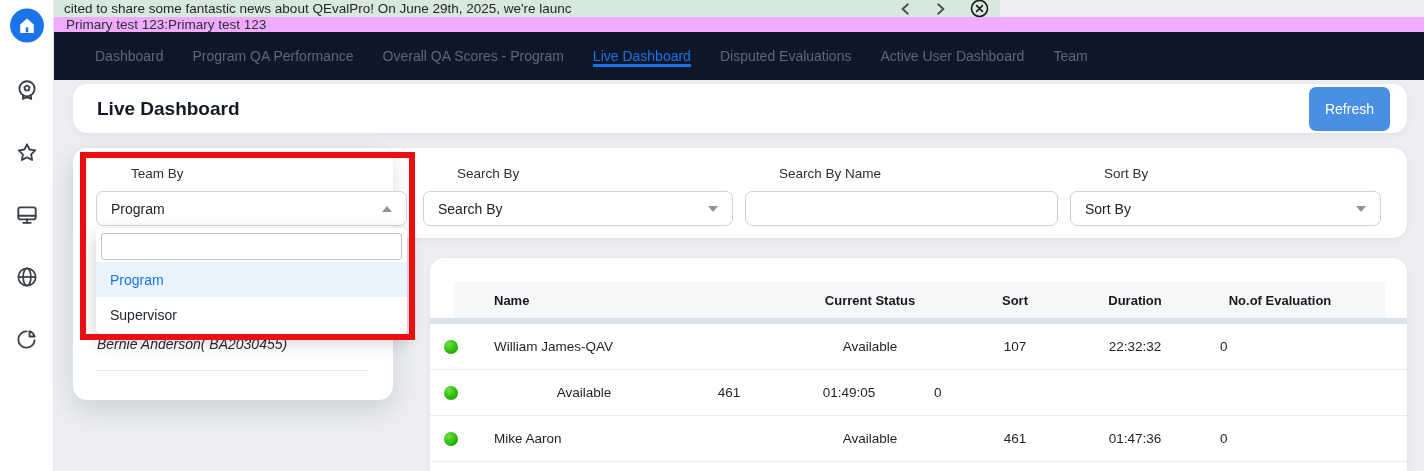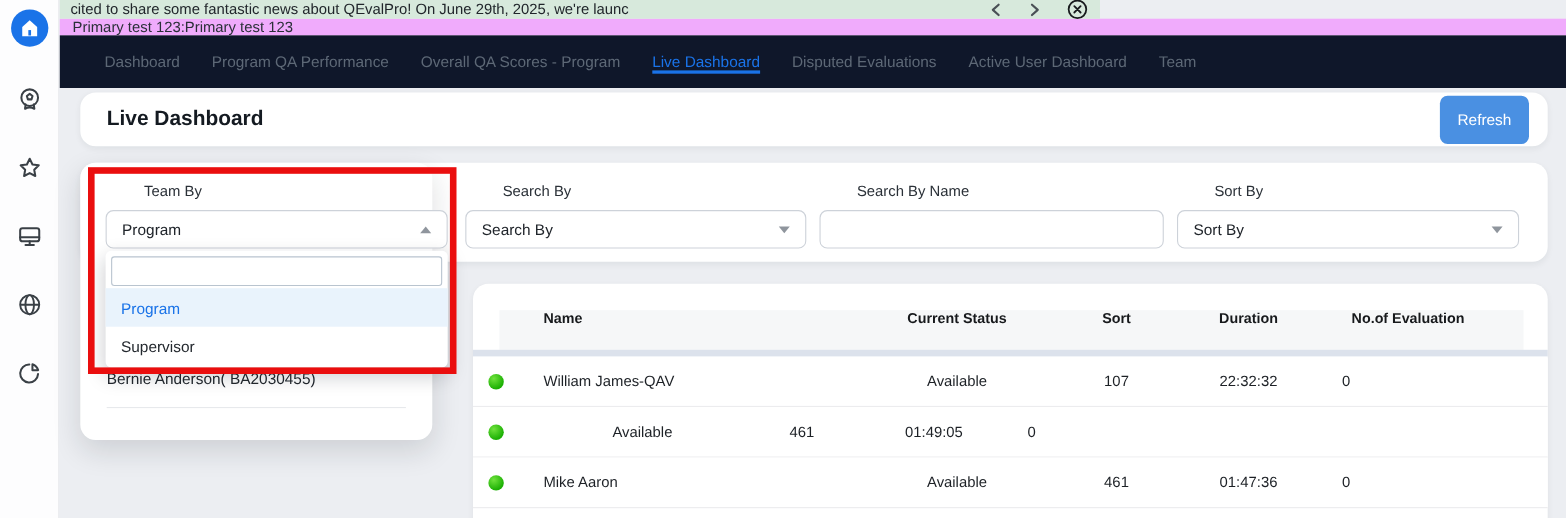--- a/index.html
+++ b/index.html
@@ -48,41 +48,41 @@
   .caret-down { width:0; height:0; border-left:5px solid transparent; border-right:5px solid transparent;
     border-top:6px solid #8f959d; }
   .caret-up { width:0; height:0; border-left:5px solid transparent; border-right:5px solid transparent;
     border-bottom:6px solid #8f959d; }
   .finput { position:absolute; top:43px; left:0; height:35px; border:1px solid #cdd2d9; border-radius:7px;
     font-size:14px; color:#20252b; padding:0 12px; outline:none; font-family:inherit; }
 
   
   .team-card { left:73px; top:148px; width:320px; height:252px; z-index:6;
     box-shadow:0 10px 26px rgba(20,25,35,.14); }
-  .team-item { position:absolute; left:24px; top:188px; font-size:14px; color:#23282e; }
+  .team-item { position:absolute; left:24px; top:188px; font-size:14px; color:#23282e;font-style:italic; }
   .team-divider { position:absolute; left:24px; top:222px; width:272px; height:1px; background:#e7e9ec; }
 
   
   .dropdown-panel { position:absolute; left:96px; top:228px; width:311px; height:106px; background:#fff;
     border-radius:5px; box-shadow:0 7px 18px rgba(15,20,30,.22); z-index:7; }
   .dd-search { position:absolute; left:5px; top:5px; width:301px; height:27px;
     border:1px solid #b9c4cf; border-radius:3px; outline:none; font-family:inherit; font-size:13px; padding:0 8px; }
   .dd-option { position:absolute; left:0; width:311px; height:35px; display:flex; align-items:center;
     padding-left:14px; font-size:14px; color:#23282e; cursor:pointer; }
   .dd-option.highlight { background:#e9f3fc; color:#1a73e8; }
 
   
   .annotation { position:absolute; left:80px; top:152px; width:335px; height:188px;
     border:6px solid #ea0e0e; z-index:9; pointer-events:none; }
 
   
   .table-card { left:430px; top:258px; width:977px; height:220px; z-index:1;
     border-bottom-left-radius:0; border-bottom-right-radius:0; }
   .thead { position:absolute; left:24px; top:24px; width:931px; height:36px; background:#f6f7f8;
-    display:flex; font-size:13px; font-weight:bold; color:#17191c; }
+    display:flex; align-items:center; font-size:13px; font-weight:bold; color:#17191c; }
   .hscroll { position:absolute; left:0; top:60px; width:977px; height:7px; background:#dce2ec; cursor:pointer; }
   .trow { position:absolute; left:0; width:977px; height:46px; background:#fff; border-bottom:1px solid #ececee;
     display:flex; align-items:center; padding-left:14px; font-size:13.5px; color:#1d2126; }
   .c-dot { width:50px; display:flex; align-items:center; }
   .dot { width:14px; height:14px; border-radius:50%;
     background:radial-gradient(circle at 35% 30%, #6fe23c, #1cb004 70%); }
   .c-spacer { width:40px; }
   .c-name { width:286px; text-align:left; }
   .c-status { width:180px; text-align:center; }
   .c-days { width:110px; text-align:center; }

